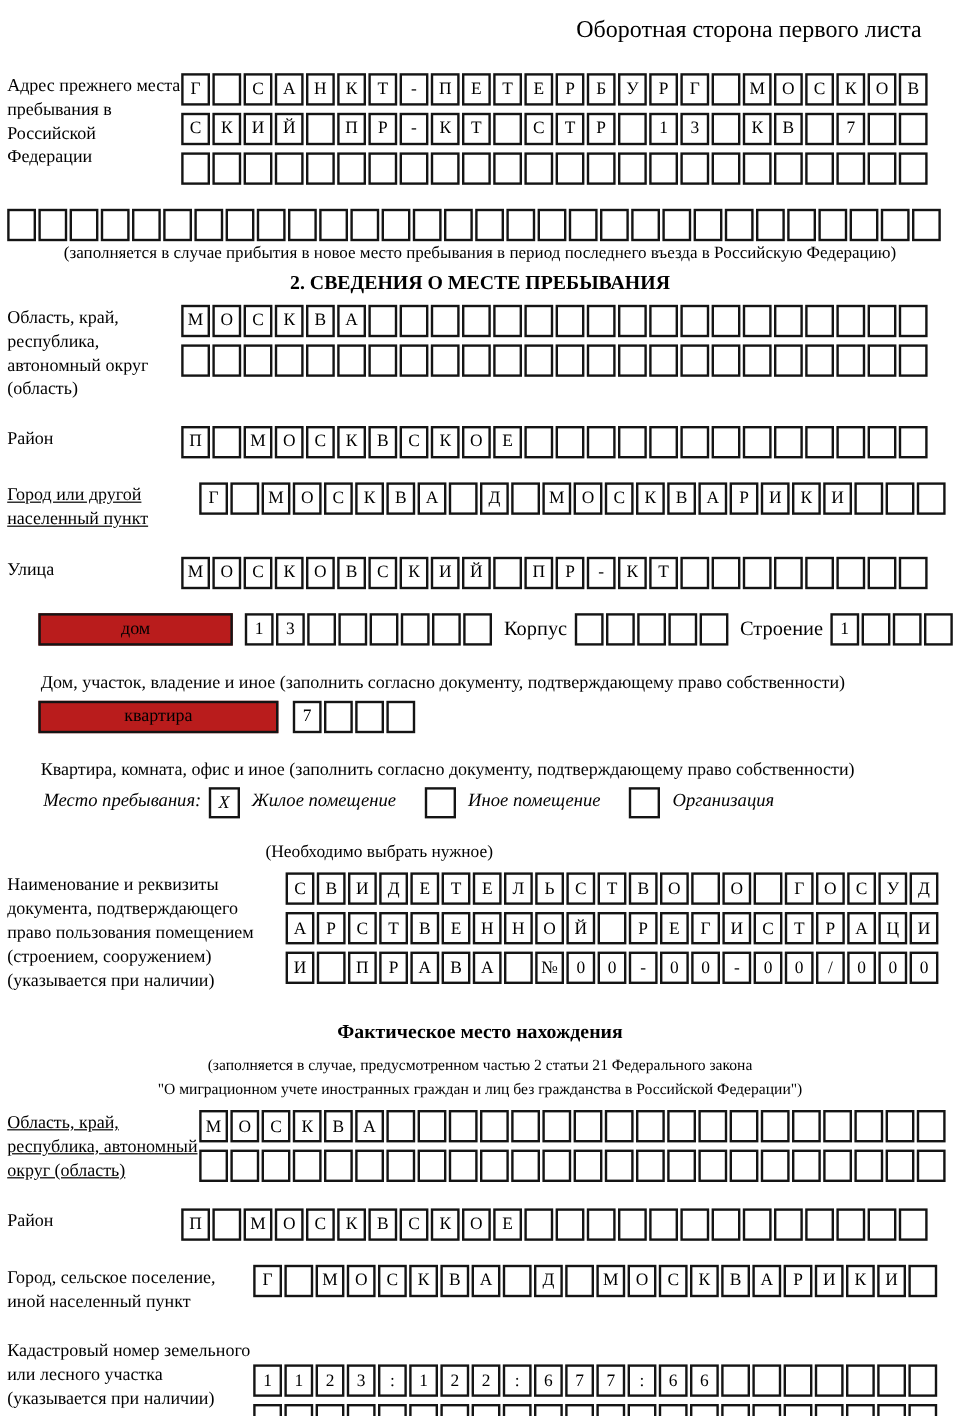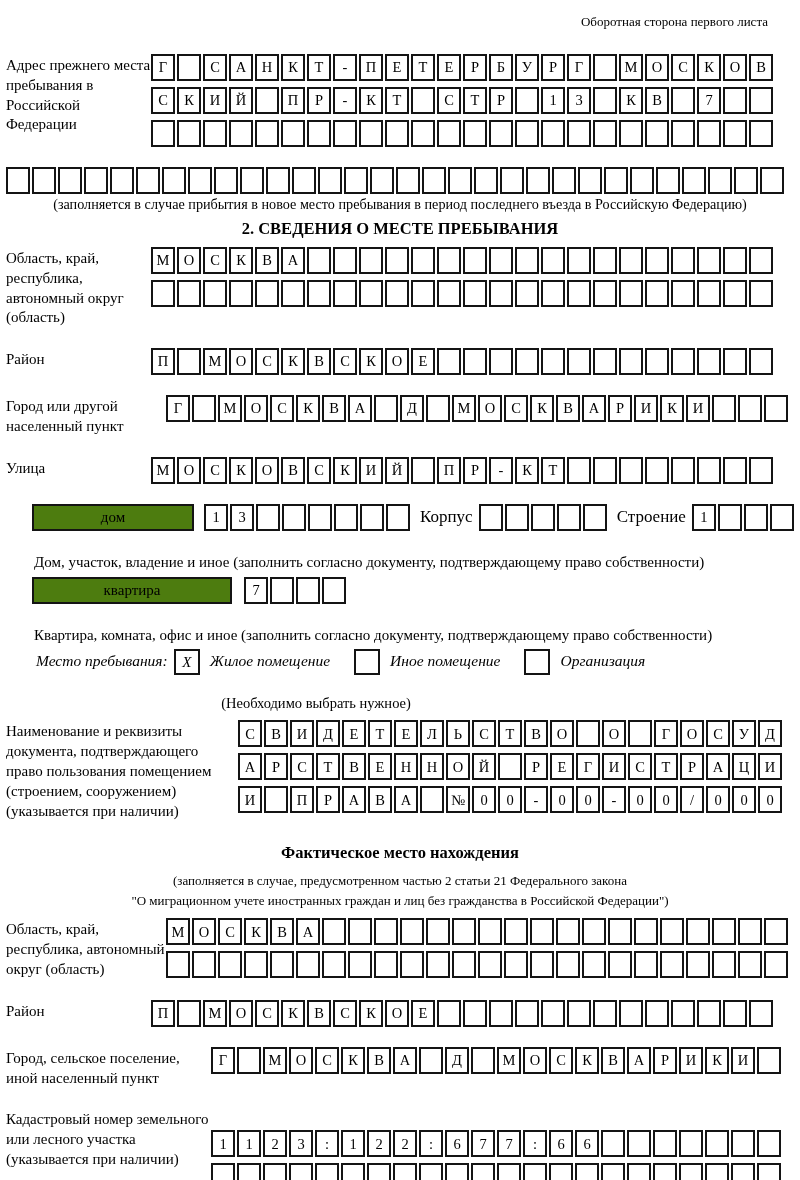--- a/index.html
+++ b/index.html
@@ -2,40 +2,40 @@
 <html lang="ru"><head>
 <meta charset="utf-8">
 <style>
   html,body{margin:0;padding:0;background:#fff;}
   body{
     width:800px;height:1180px;overflow:hidden;
     font-family:"Liberation Serif","DejaVu Serif",serif;
     color:#000;position:relative;box-sizing:border-box;
     padding:14px 6px 0 6px;
   }
-  .right-note{text-align:right;font-size:13px;padding-right:26px;margin-bottom:24px;}
+  .right-note{text-align:right;font-size:20px;padding-right:26px;margin-bottom:24px;}
   .frow{display:flex;align-items:flex-start;margin-bottom:20px;}
   .flabel{font-size:15px;line-height:1.32;box-sizing:border-box;padding-top:2px;}
   .w145{width:145px;min-width:145px;}
-  .w160{width:160px;min-width:160px;}
+  .w160{width:160px;min-width:160px;text-decoration:underline;}
   .w205{width:205px;min-width:205px;}
   .w232{width:232px;min-width:232px;}
   .rows-col{display:flex;flex-direction:column;gap:6px;}
   .cells{display:flex;}
   .cell{
     width:20px;height:23px;border:2px solid #141414;margin-right:2px;
     display:flex;align-items:center;justify-content:center;
     font-size:14.5px;line-height:1;flex:0 0 auto;background:#fff;
   }
   .full-row{margin-top:4px;margin-bottom:2px;}
   .center-note{text-align:center;font-size:14.2px;margin:2px 0 4px 0;}
   .sec-title{text-align:center;font-weight:bold;font-size:16.5px;margin:6px 0 8px 0;}
   .boxed-label{
     border:2px solid #141414;height:23px;display:flex;align-items:center;
-    justify-content:center;font-size:15px;box-sizing:content-box;background:#4d7c0f;flex:0 0 auto;
+    justify-content:center;font-size:15px;box-sizing:content-box;background:#b91c1c;flex:0 0 auto;
   }
   .inline-lbl{font-size:17px;padding:3px 6px 0 8px;white-space:nowrap;}
   .checkbox{
     width:22px;height:22px;border:2px solid #141414;display:flex;align-items:center;
     justify-content:center;font-size:15px;margin:0 10px 0 6px;background:#fff;flex:0 0 auto;
   }
   .opt-label{font-size:15.5px;padding-top:3px;margin-right:18px;white-space:nowrap;}
   .choose-note{font-size:14.5px;margin:0 0 8px 160px;width:300px;text-align:center;}
   .subtitle{text-align:center;font-size:13px;line-height:1.5;}
   .stamp-box{

